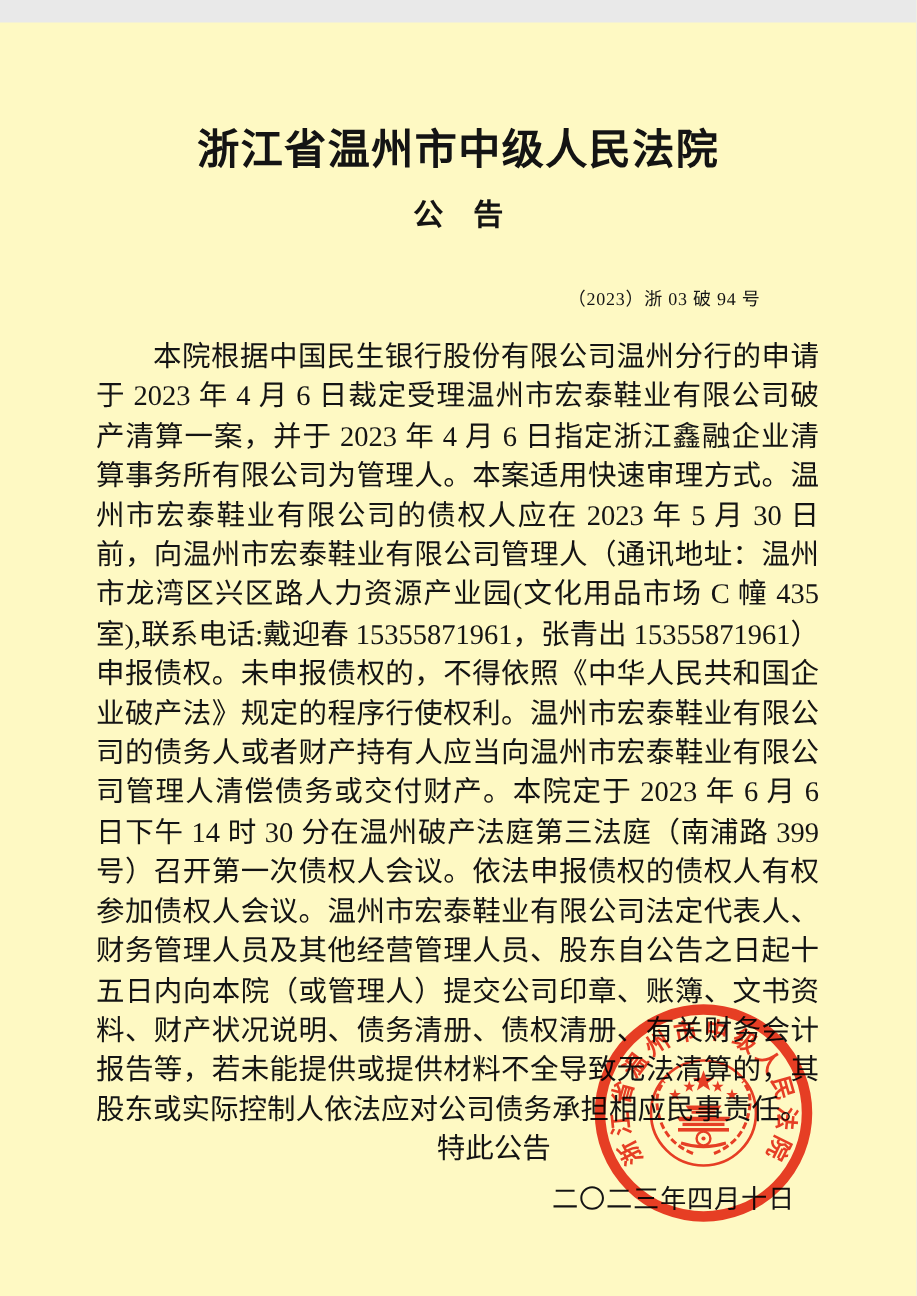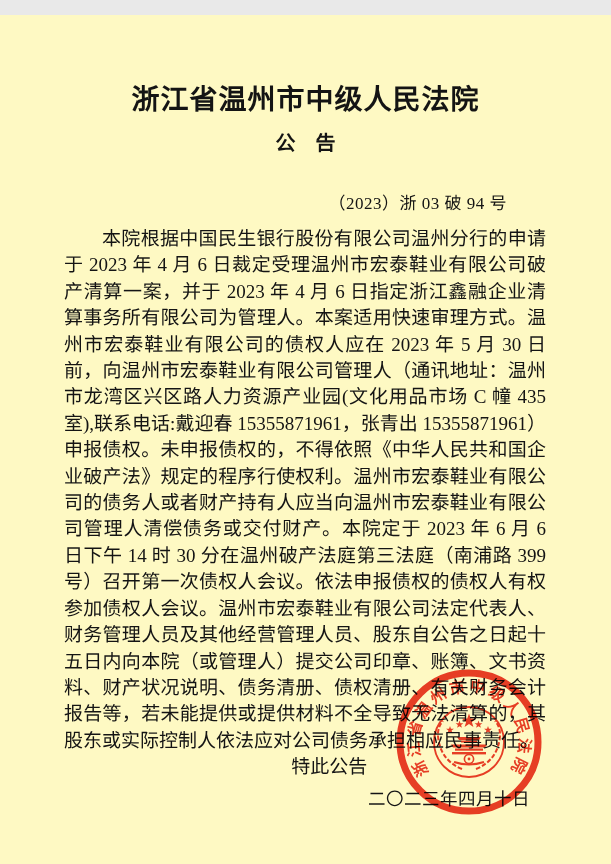--- a/index.html
+++ b/index.html
@@ -10,21 +10,21 @@
   }
   .title{
     position:absolute;top:62px;left:0;width:100%;text-align:center;
     font-size:28px;font-weight:700;letter-spacing:1px;
   }
   .subtitle{
     position:absolute;top:112px;left:0;width:100%;text-align:center;
     font-size:20px;font-weight:700;
   }
   .case-no{
-    position:absolute;top:174px;right:104px;font-size:17px;letter-spacing:0.5px;
+    position:absolute;top:174px;right:104px;font-size:12px;letter-spacing:0.5px;
   }
   .body-block{
     position:absolute;top:211px;left:64px;width:482px;
     font-size:19px;line-height:26.4px;text-align:justify;
   }
   .body-block p{margin:0;text-indent:2em;}
   .body-block p.closing{text-indent:2.55em;text-align:center;}
   .date{
     position:absolute;top:770px;right:81px;font-size:17.5px;letter-spacing:0.5px;
   }

